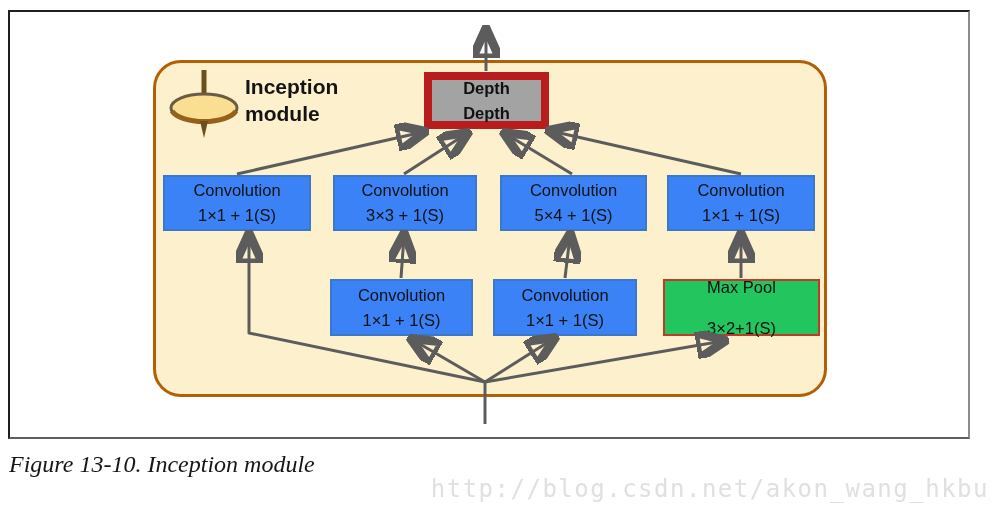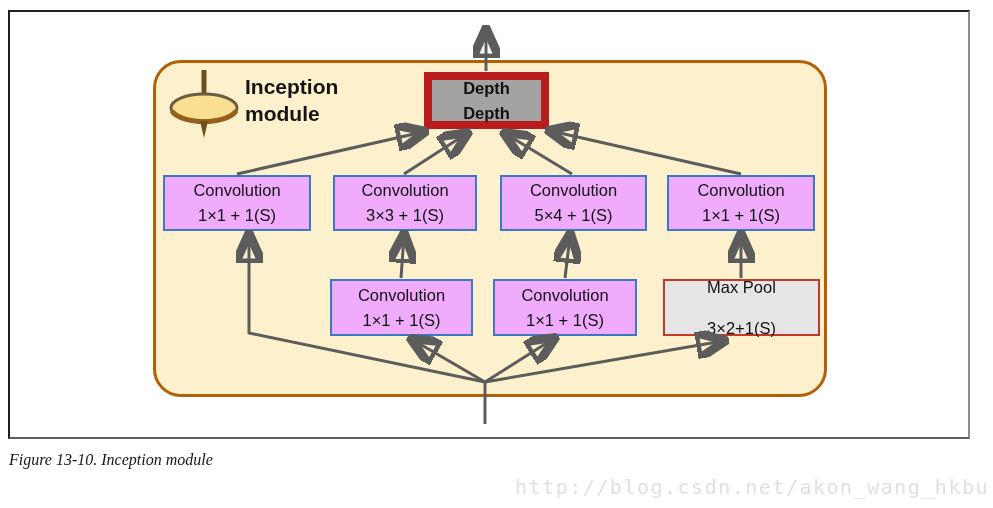--- a/index.html
+++ b/index.html
@@ -20,42 +20,42 @@
   }
   .module-label{
     position:absolute;left:245px;top:73px;
     font-size:21px;font-weight:bold;color:#141414;line-height:27px;
   }
   .node{
     position:absolute;box-sizing:border-box;
     display:flex;flex-direction:column;align-items:center;justify-content:center;
     font-size:16.5px;color:#111;line-height:25px;text-align:center;
   }
-  .node.conv{background:#f0abfc;border:2px solid #3c78c8;}
-  .node.pool{background:#e5e5e5;border:2px solid #bd3b28;gap:16px;}
+  .node.conv{background:#3b82f6;border:2px solid #3c78c8;}
+  .node.pool{background:#22c55e;border:2px solid #bd3b28;gap:16px;}
   .node.concat{background:#a3a3a3;border:8px solid #b91c1c;font-weight:bold;}
   #dc {left:424px;top:72px;width:125px;height:57px;}
   #c1 {left:163px;top:175px;width:148px;height:56px;}
   #c2 {left:333px;top:175px;width:144px;height:56px;}
   #c3 {left:500px;top:175px;width:147px;height:56px;}
   #c4 {left:667px;top:175px;width:148px;height:56px;}
   #r2a{left:330px;top:279px;width:143px;height:57px;}
   #r2b{left:493px;top:279px;width:144px;height:57px;}
   #mp {left:663px;top:279px;width:157px;height:57px;}
   svg.overlay{position:absolute;left:0;top:0;pointer-events:none;}
   svg.overlay path{stroke:#5c5c5c;stroke-width:3;fill:none;stroke-linejoin:round;}
   .caption{
     position:absolute;left:9px;top:451px;
     font-family:"Liberation Serif",serif;font-style:italic;
-    font-size:16px;color:#161616;
+    font-size:24px;color:#161616;
   }
   .watermark{
     position:absolute;right:4px;top:475px;
     font-family:"DejaVu Sans Mono",monospace;
-    font-size:20px;letter-spacing:1.5px;color:#e0e0e0;
+    font-size:24px;letter-spacing:1.5px;color:#e0e0e0;
   }
 </style>
 </head>
 <body>
 
 <div id="canvas">
 
   <div class="frame"></div>
 
   <div class="module-box"></div>

